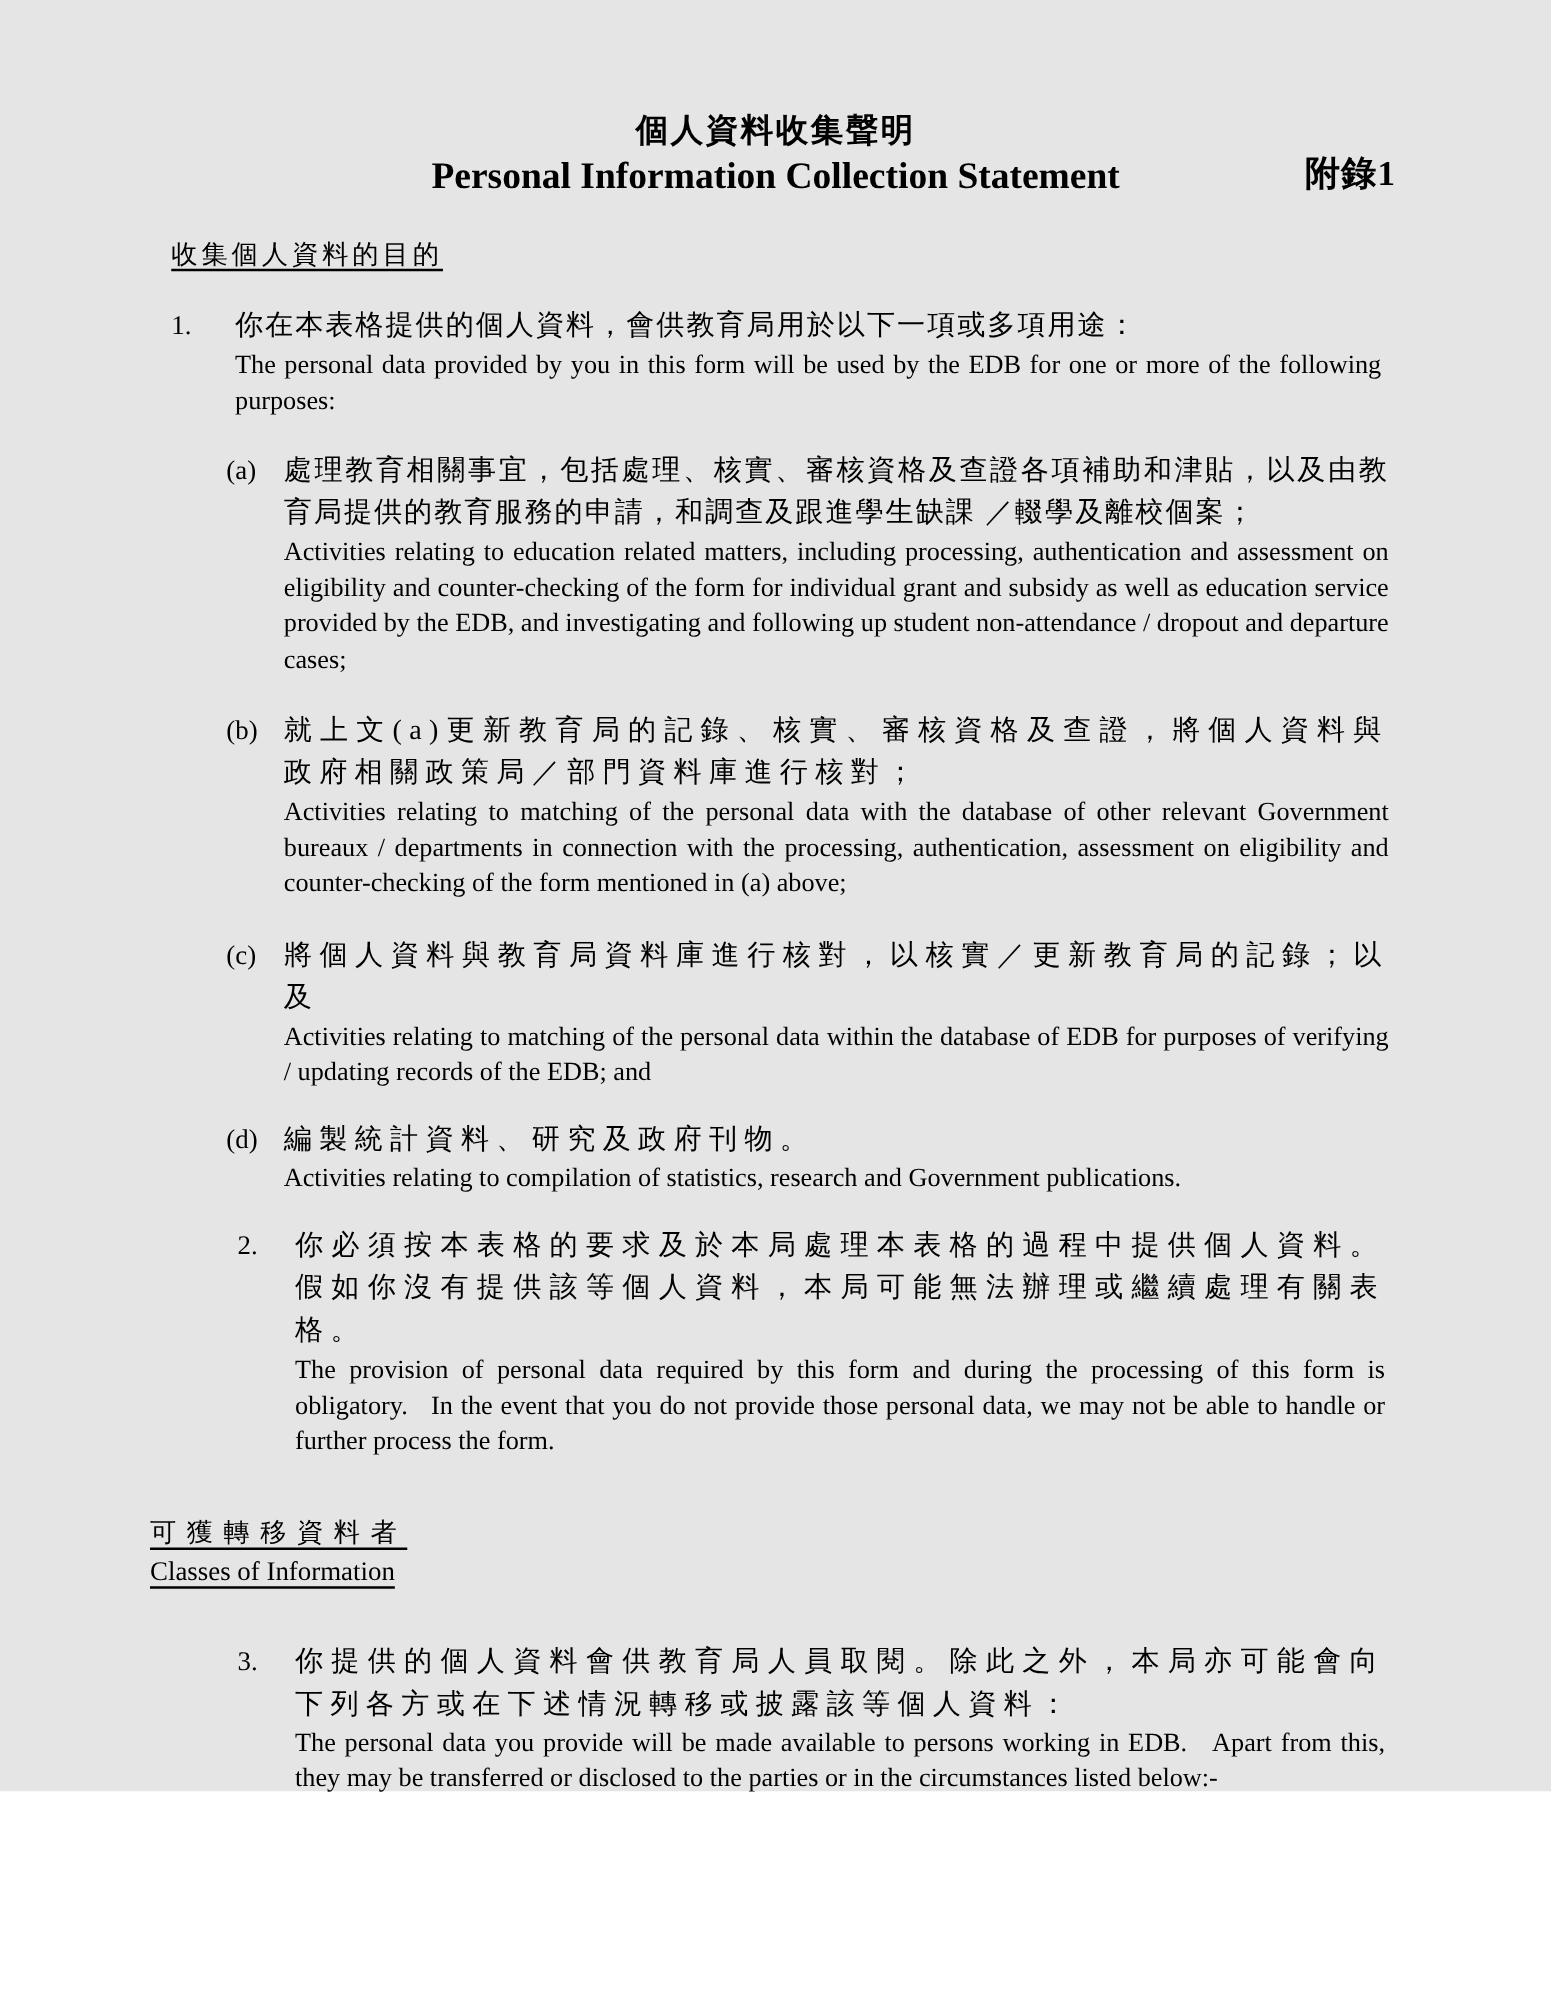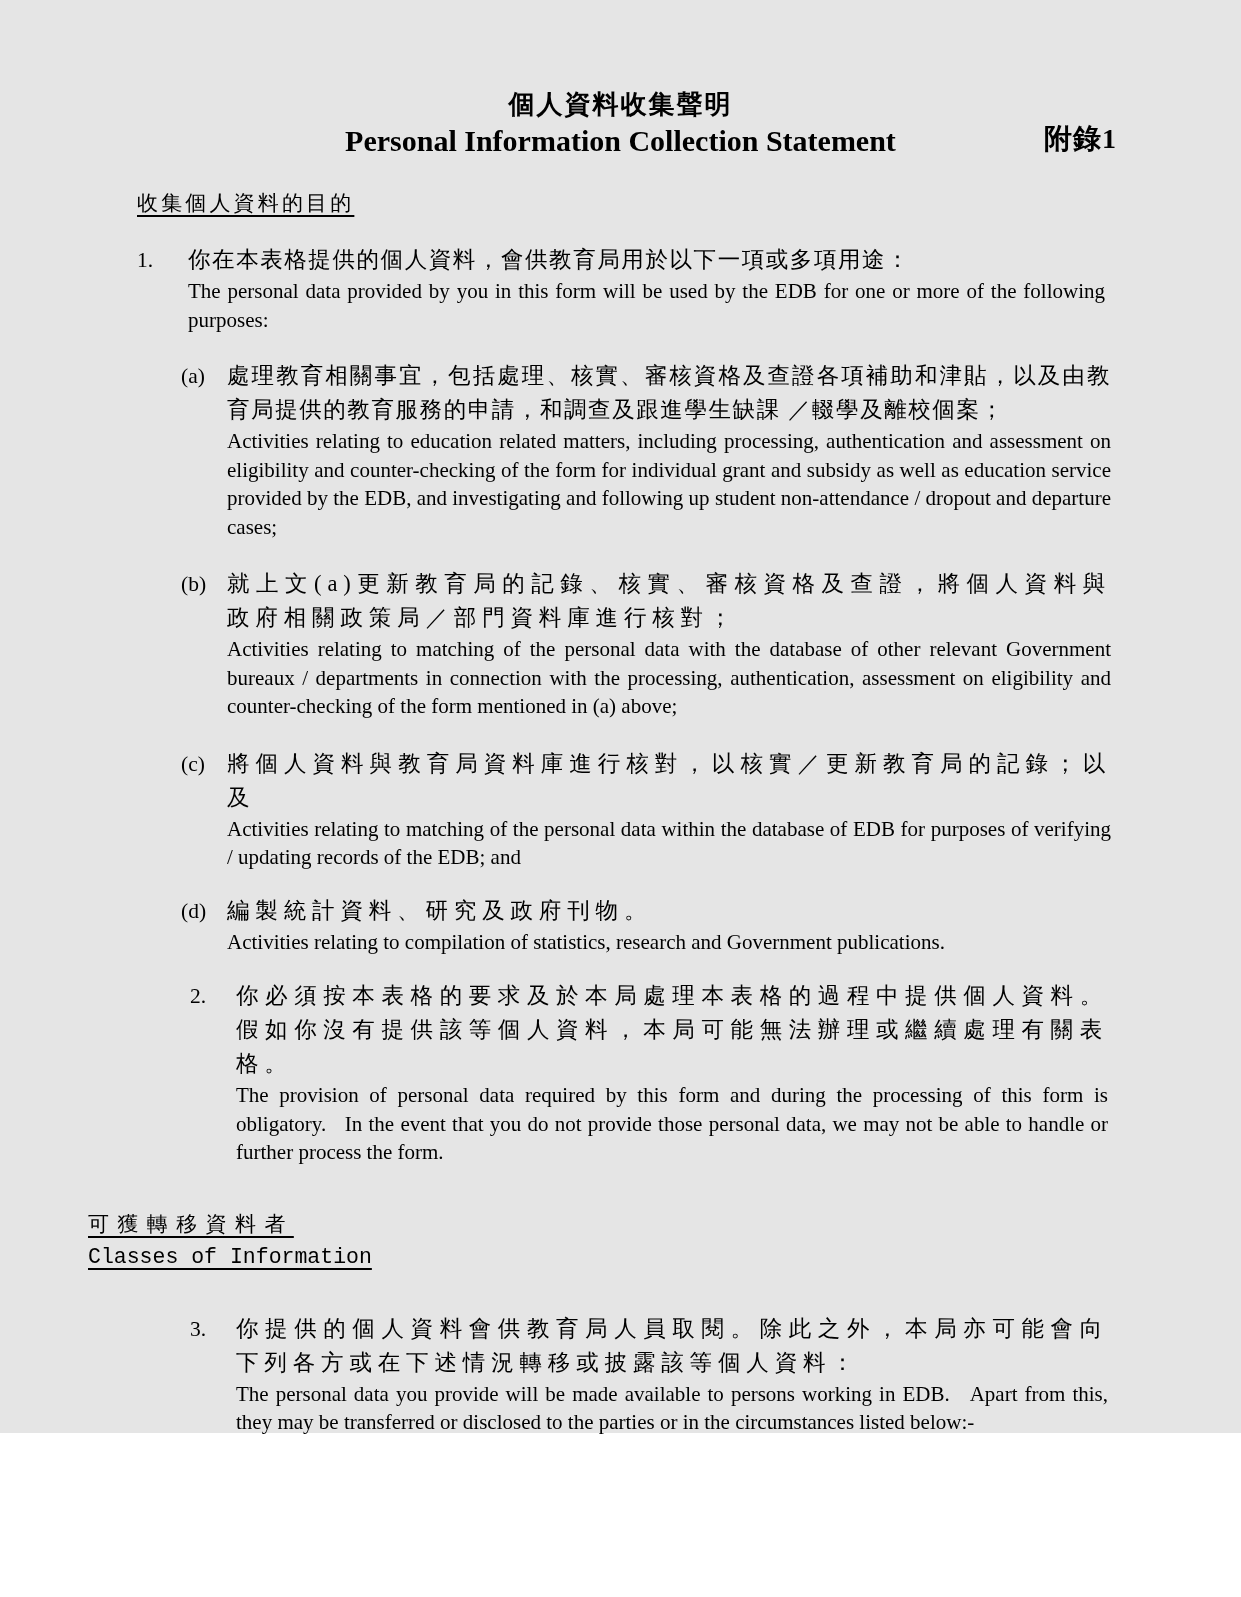--- a/index.html
+++ b/index.html
@@ -105,21 +105,21 @@
   .sub-c { margin-top: 26px; }
   .sub-d { margin-top: 22px; }
 
   
   .lvl2 { margin-left: 190px; }
   .lvl2 .num { width: 46px; }
   .lvl2 .body { max-width: 872px; }
   .item-2 { margin-top: 23px; }
   .item-3 { margin-top: 41px; }
 
-  .sec-heading.sec2 { margin-left: 88px; margin-top: 44px; font-family: Liberation Mono, monospace; }
+  .sec-heading.sec2 { margin-left: 120px; margin-top: 44px; }
 </style>
 </head>
 <body>
 
 <div class="page">
 
   <div class="appendix">附錄1</div>
 
   <div class="titles">
     <div class="title-zh">個人資料收集聲明</div>

